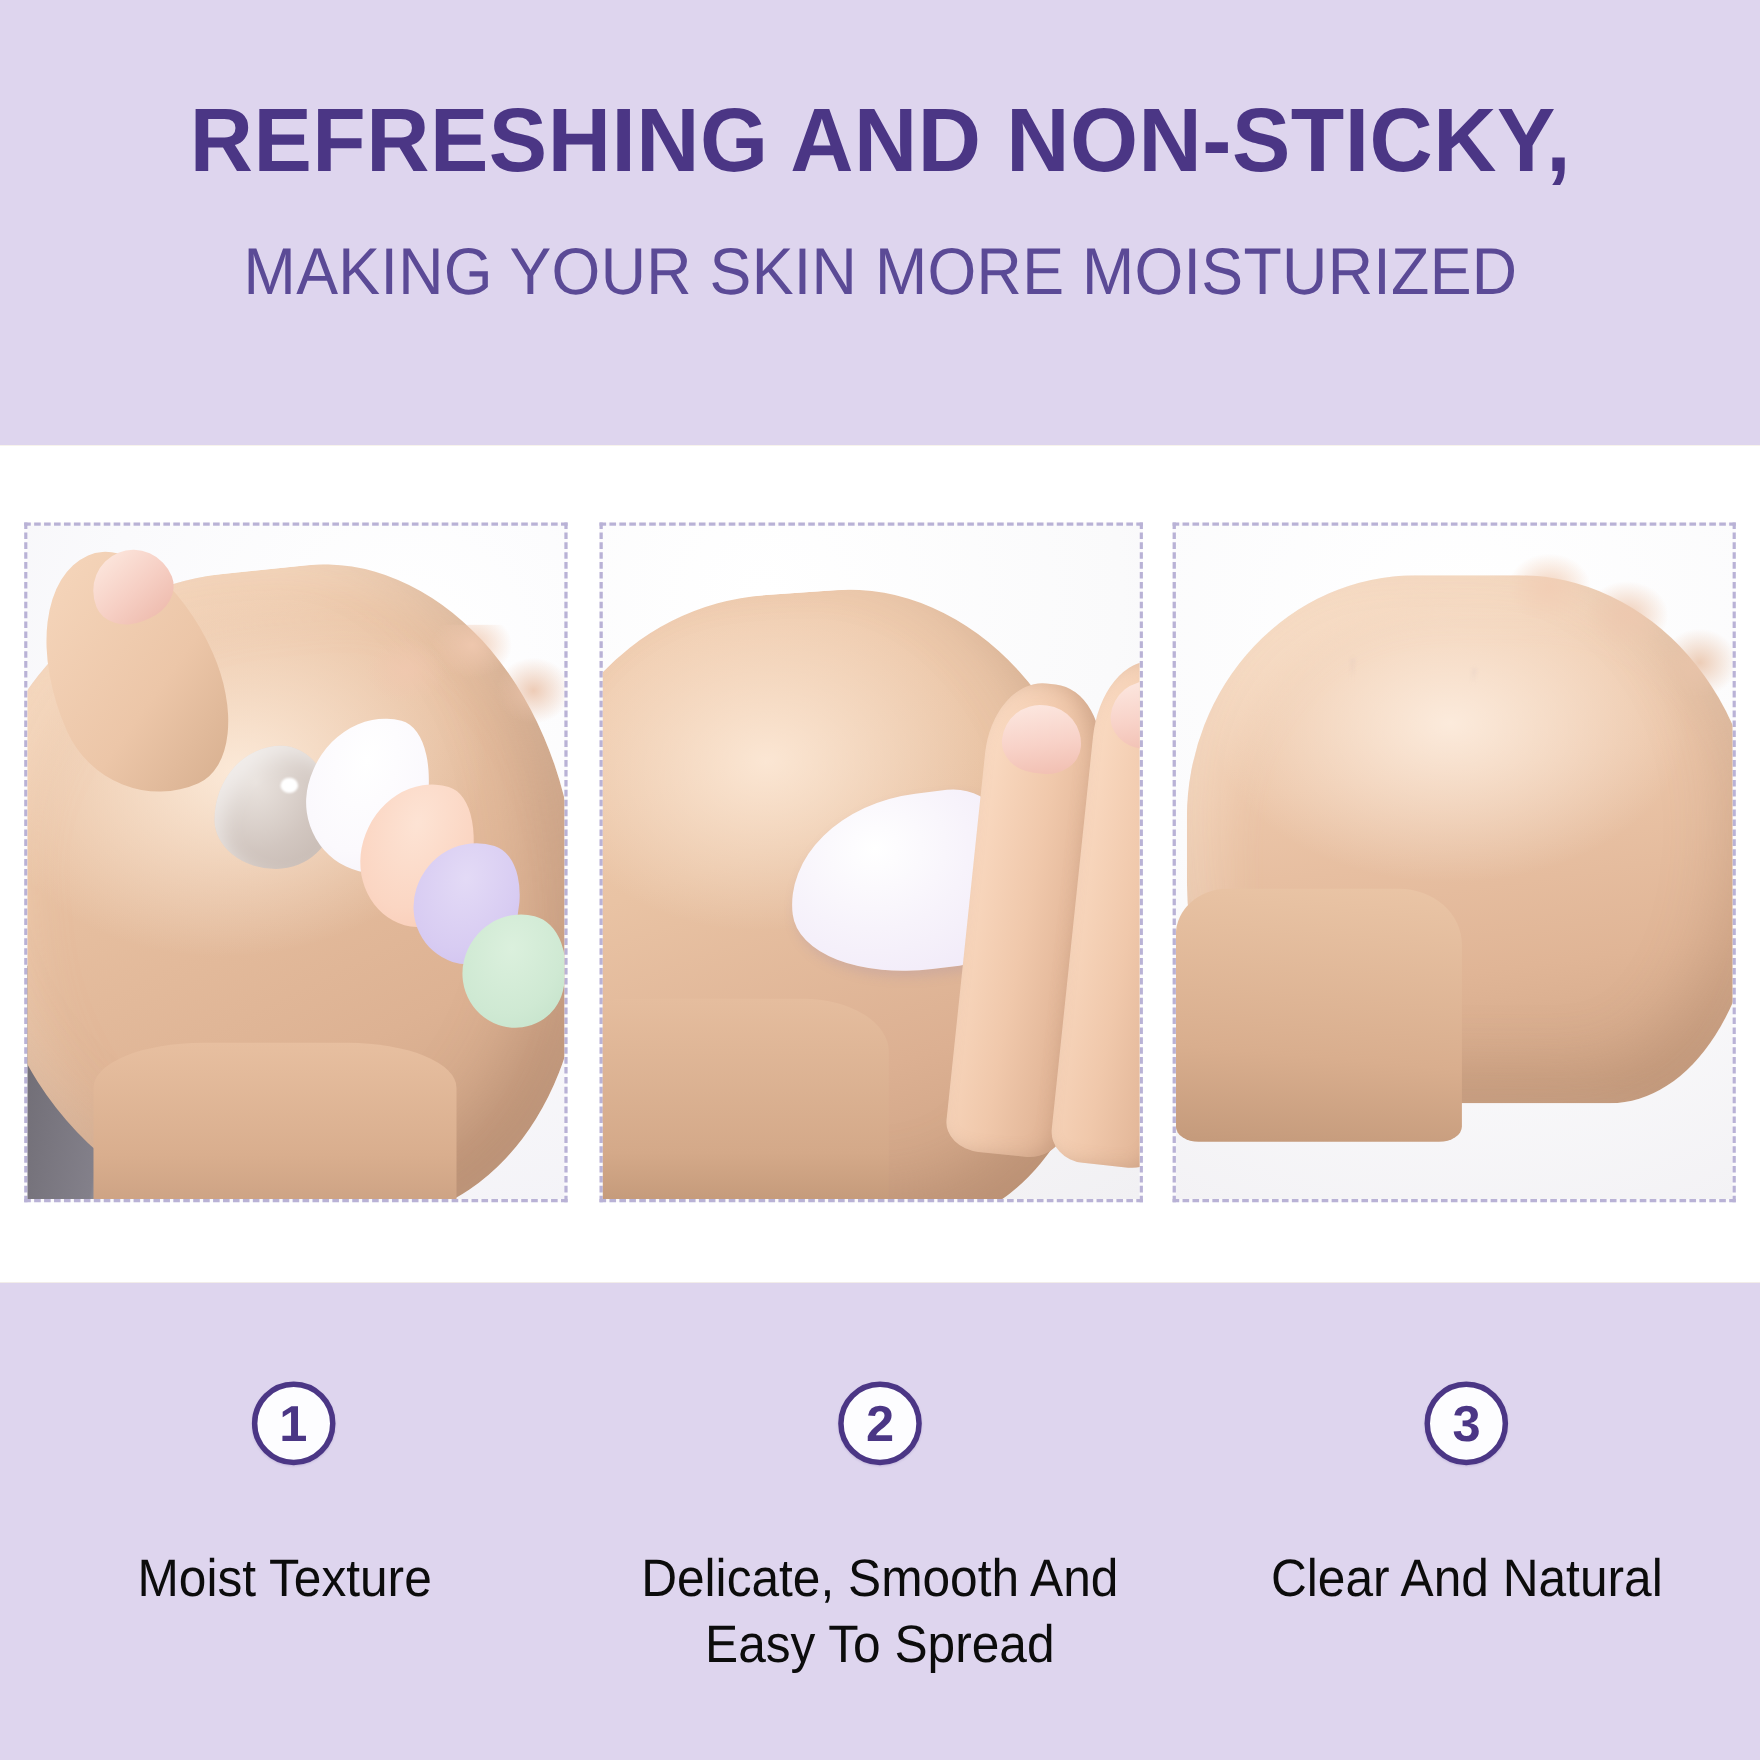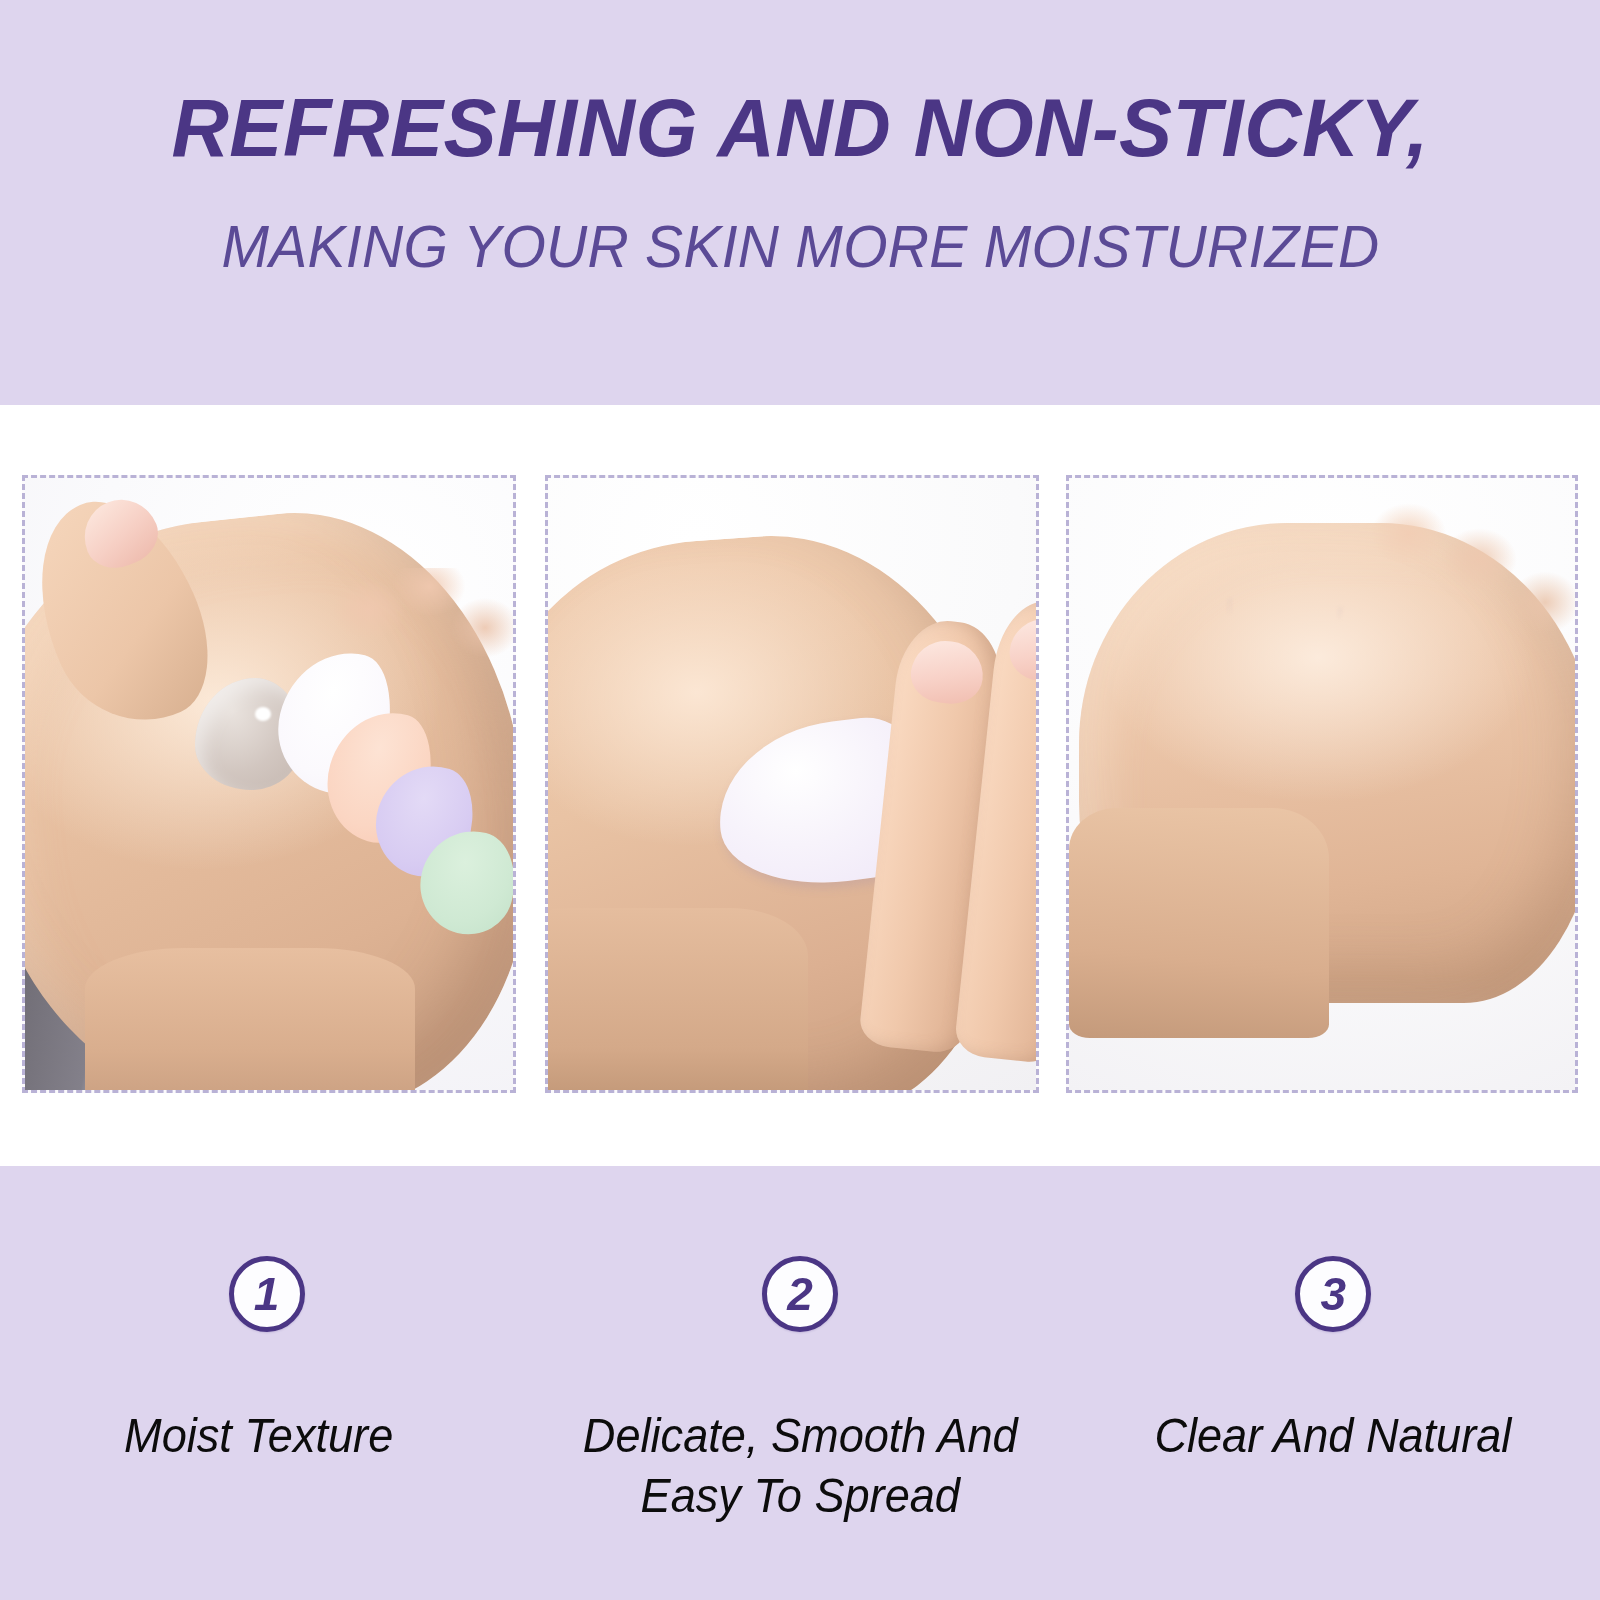--- a/index.html
+++ b/index.html
@@ -3,21 +3,21 @@
 <meta charset="utf-8">
 <style>
   * { margin:0; padding:0; box-sizing:border-box; }
   html,body { width:1600px; height:1600px; }
   body {
     font-family:"Liberation Sans", sans-serif;
     background:#ffffff;
     overflow:hidden;
   }
 
-  .page { position:relative; width:1600px; height:1600px; background:#fef9c3;font-style:italic; }
+  .page { position:relative; width:1600px; height:1600px; background:#fef9c3; }
 
   
   .header-band {
     position:absolute; left:0; top:0; width:1600px; height:405px;
     background:#ded5ee;
     display:flex; flex-direction:column;
     align-items:center; justify-content:center;
     padding-bottom:40px;
   }
   .headline {

